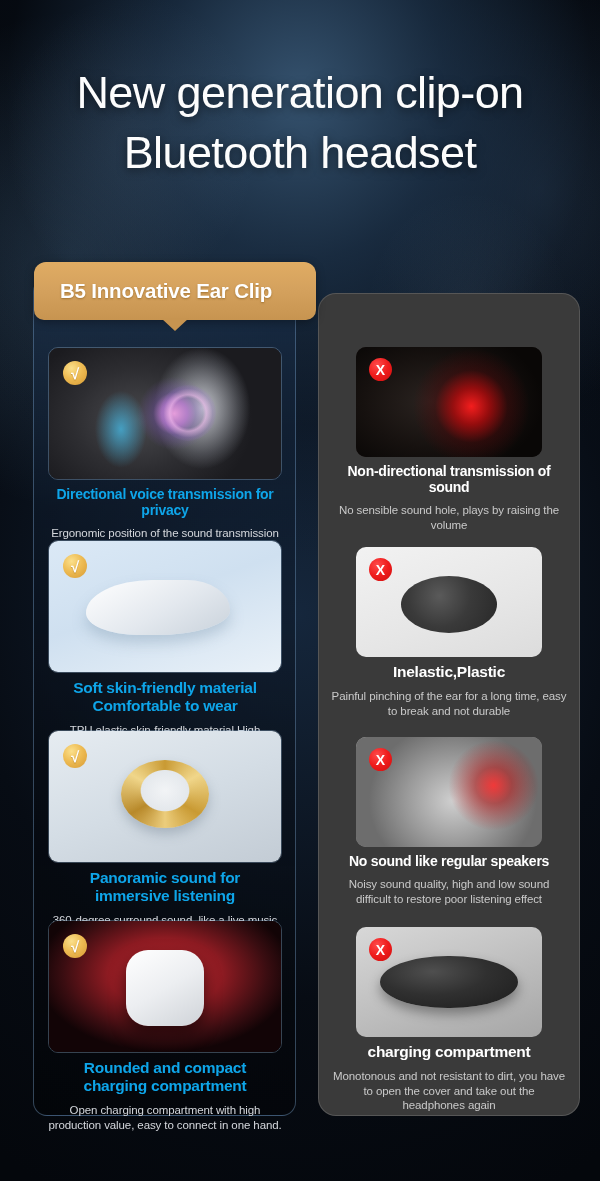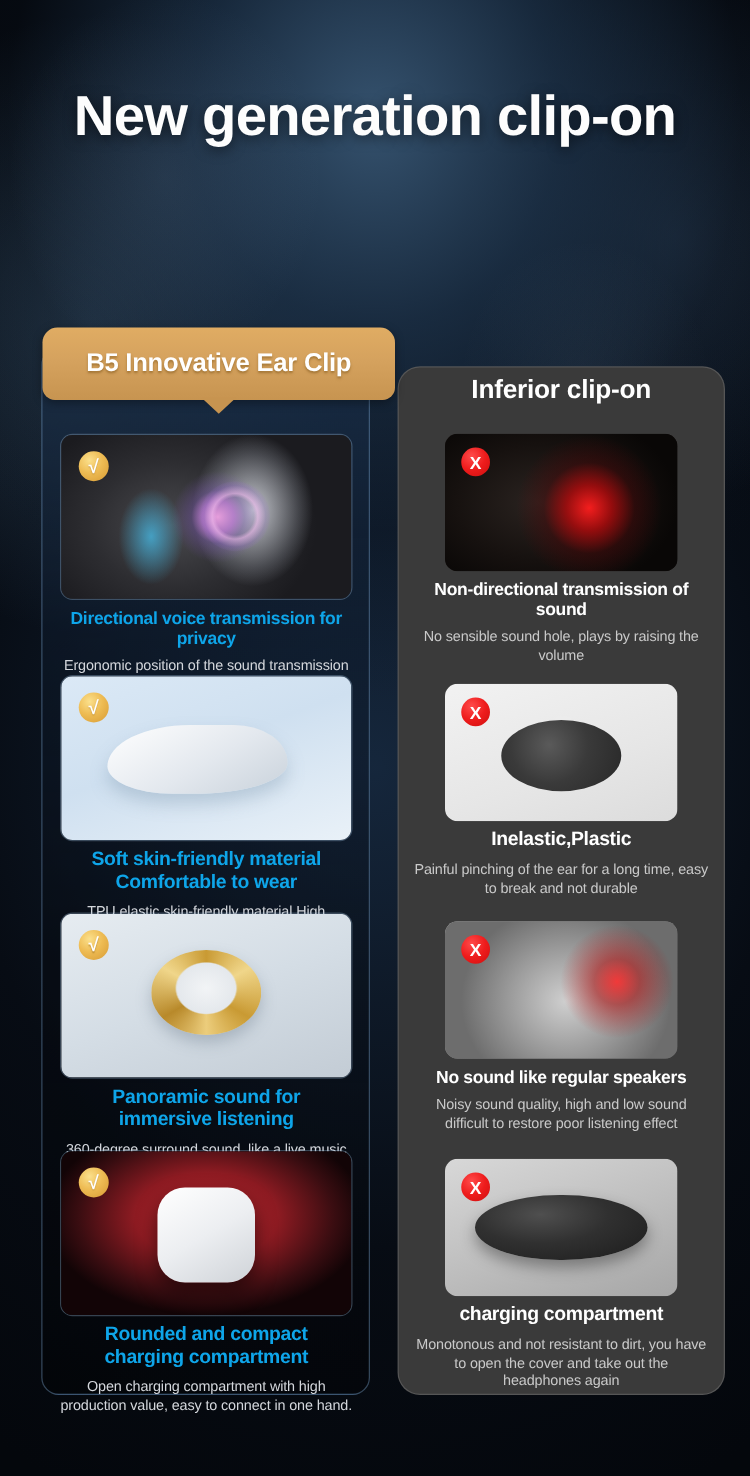--- a/index.html
+++ b/index.html
@@ -29,21 +29,21 @@
       radial-gradient(ellipse 24% 14% at 78% 26%, rgba(140,175,205,0.08), rgba(0,0,0,0) 70%);
   }
 
   #page { position:absolute; inset:0; }
 
   
   .headline {
     position:absolute; left:0; right:0; top:63px;
     text-align:center;
     font-size:45px; line-height:1.33;
-    font-weight:bold;
+    font-weight:normal;
     letter-spacing:-0.6px;
     color:#fdfdfd;
     text-shadow:0 2px 10px rgba(0,0,0,0.55);
   }
   .headline div { white-space:nowrap; }
 
   
   .compare { position:absolute; left:0; top:278px; width:600px; height:840px; }
 
   .col { position:absolute; top:0; }
@@ -59,22 +59,23 @@
     background:#3a3a3a;
   }
 
   
   .tab-good {
     position:absolute; left:34px; top:262px;
     width:282px; height:58px;
     border-radius:12px 12px 10px 10px;
     background:linear-gradient(180deg,#e0ac63 0%,#d5a25e 45%,#c79450 100%);
     box-shadow:0 2px 8px rgba(0,0,0,0.35);
-    display:flex; align-items:center; justify-content:center;
+    display:flex; align-items:center; justify-content:flex-start;
     z-index:5;
+    padding-left:26px;
   }
   .tab-good-label {
     font-size:20.5px; font-weight:bold; color:#fff;
     text-shadow:0 1px 2px rgba(120,80,20,0.55);
     letter-spacing:-0.2px;
   }
   .tab-notch {
     position:absolute; left:50%; top:56px; transform:translateX(-50%);
     width:0; height:0;
     border-left:14px solid transparent;
@@ -206,35 +207,33 @@
 </style>
 </head>
 <body>
 
 <div id="bg"></div>
 
 <div id="page">
 
   <div class="headline">
     <div>New generation clip-on</div>
+    <div>Bluetooth headset</div>
   </div>
 
   <div class="compare">
     <div class="col col-good"></div>
     <div class="col col-bad"></div>
   </div>
 
   <div class="tab-good">
     <span class="tab-good-label">B5 Innovative Ear Clip</span>
     <div class="tab-notch"></div>
   </div>
 
-  <div class="tab-bad">
-    <span>Inferior clip-on</span>
-  </div>
 
   <div class="cell" style="left:40px;width:250px;top:347px;">
     <div class="thumb thumb-good">
       <div class="ph ph-g1"></div>
       <div class="badge badge-check">√</div>
     </div>
     <div class="cap">
       <div class="cap-title sm">Directional voice transmission for privacy</div>
       <div class="cap-sub">Ergonomic position of the sound transmission holes to prevent sound leakage.</div>
     </div>

